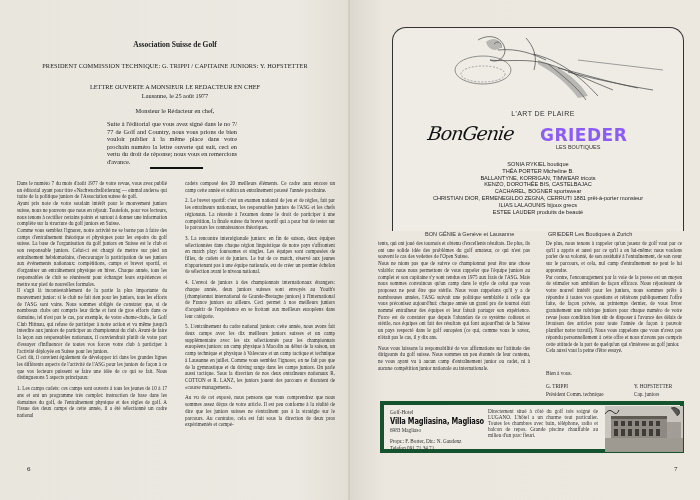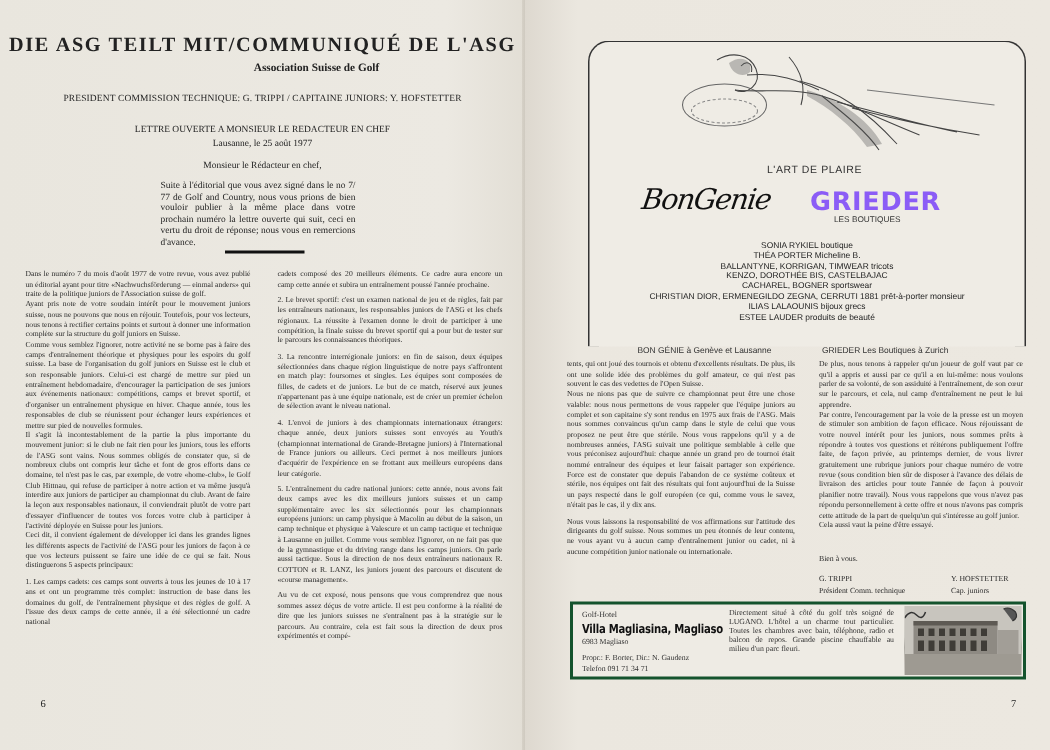--- a/index.html
+++ b/index.html
@@ -12,21 +12,21 @@
   }
   .page { position: absolute; top: 0; height: 500px; }
   .page-left { left: 0; width: 350px; background: linear-gradient(90deg,#e9e6de 0%,#ece9e2 85%,#e2ded5 100%); }
   .page-right { left: 350px; width: 350px; background: linear-gradient(90deg,#ddd8cf 0%,#ebe7df 10%,#ece8e0 100%); }
   .gutter { position: absolute; left: 348px; top: 0; width: 4px; height: 500px; background: linear-gradient(90deg,#d6d1c7,#cfcac0,#ddd8ce); }
 
   .header-title {
     position: absolute; left: 0; top: 22px; width: 350px; text-align: center;
     font-family: "Liberation Serif", serif; font-weight: bold; font-size: 13.5px; letter-spacing: 1.1px;
   }
-  .header-sub { position: absolute; left: 0; top: 40px; width: 350px; text-align: center; font-size: 7.5px; font-weight: bold; padding-left: 36px; }
+  .header-sub { position: absolute; left: 0; top: 40px; width: 350px; text-align: center; font-size: 7.5px; font-weight: bold; }
   .staff-line { position: absolute; left: 0; top: 62px; width: 350px; text-align: center; font-size: 6.3px; letter-spacing: 0.1px; }
   .letter-title { position: absolute; left: 0; top: 83px; width: 350px; text-align: center; font-size: 6.3px; }
   .letter-date { position: absolute; left: 0; top: 92px; width: 350px; text-align: center; font-size: 6.3px; }
   .salutation { position: absolute; left: 0; top: 107px; width: 350px; text-align: center; font-size: 6.3px; }
   .intro { position: absolute; left: 107px; top: 120px; width: 130px; font-size: 6.3px; line-height: 7.6px; text-align: justify; }
   .rule { position: absolute; left: 150px; top: 167px; width: 53px; height: 2px; background: #111; }
 
   .col { position: absolute; font-size: 5.1px; line-height: 6.7px; text-align: justify; color: #2b2b2b; }
   .col p { margin: 0 0 0 0; }
   .col p.gap { margin-top: 4px; }
@@ -49,34 +49,33 @@
   .grieder-sub { position: absolute; left: 163px; top: 116px; font-family: "Liberation Sans", sans-serif; font-size: 5.5px; color: #333; }
   .brands { position: absolute; left: 0; top: 133px; width: 290px; text-align: center; font-family: "Liberation Sans", sans-serif; font-size: 5.6px; line-height: 6.8px; color: #222; }
   .store-left { position: absolute; left: 425px; top: 231px; font-family: "Liberation Sans", sans-serif; font-size: 5.6px; color: #333; }
   .store-right { position: absolute; left: 548px; top: 231px; font-family: "Liberation Sans", sans-serif; font-size: 5.6px; color: #333; }
 
   .right-col1 { left: 378px; top: 240px; width: 152px; }
   .right-col2 { left: 546px; top: 240px; width: 136px; }
   .signoff { position: absolute; font-size: 5.2px; color: #2b2b2b; }
 
   
-  .hotel-ad { position: absolute; left: 380px; top: 401px; width: 304px; height: 52px; border: 2px solid #14532d; background: #eeebe4; box-sizing: border-box; }
+  .hotel-ad { position: absolute; left: 380px; top: 401px; width: 304px; height: 52px; border: 4px solid #14532d; background: #eeebe4; box-sizing: border-box; }
   .hotel-kicker { position: absolute; left: 6px; top: 4px; font-size: 5.3px; color: #333; }
   .hotel-name { position: absolute; left: 6px; top: 11px; font-family: "DejaVu Sans", sans-serif; font-weight: bold; font-size: 8.2px; letter-spacing: -0.2px; color: #111; transform: scaleX(0.82); transform-origin: left; }
   .hotel-city { position: absolute; left: 6px; top: 22px; font-size: 5.2px; color: #333; }
   .hotel-owner { position: absolute; left: 6px; top: 33px; font-size: 5.2px; color: #333; }
   .hotel-phone { position: absolute; left: 6px; top: 40px; font-size: 5.2px; color: #333; }
   .hotel-desc { position: absolute; left: 104px; top: 4px; width: 110px; font-size: 5.2px; line-height: 5.9px; color: #333; text-align: justify; }
   .hotel-photo { position: absolute; left: 221px; top: 1px; width: 78px; height: 46px; background: linear-gradient(180deg,#c9c6bf 0%,#b4b1aa 45%,#6a6660 60%,#9a968f 75%,#bdb9b1 100%); overflow: hidden; }
 </style>
 </head>
 <body>
 
 <div class="page page-left">
-  <div class="header-title">DIE ASG TEILT MIT/COMMUNIQUÉ DE L'ASG</div>
   <div class="header-sub">Association Suisse de Golf</div>
   <div class="staff-line">PRESIDENT COMMISSION TECHNIQUE: G. TRIPPI / CAPITAINE JUNIORS: Y. HOFSTETTER</div>
   <div class="letter-title">LETTRE OUVERTE A MONSIEUR LE REDACTEUR EN CHEF</div>
   <div class="letter-date">Lausanne, le 25 août 1977</div>
   <div class="salutation">Monsieur le Rédacteur en chef,</div>
   <div class="intro">Suite à l'éditorial que vous avez signé dans le no 7/ 77 de Golf and Country, nous vous prions de bien vouloir publier à la même place dans votre prochain numéro la lettre ouverte qui suit, ceci en vertu du droit de réponse; nous vous en remercions d'avance.</div>
   <div class="rule"></div>
 
   <div class="col left-col1">
     <p>Dans le numéro 7 du mois d'août 1977 de votre revue, vous avez publié un éditorial ayant pour titre «Nachwuchsförderung — einmal anders» qui traite de la politique juniors de l'Association suisse de golf.</p>

